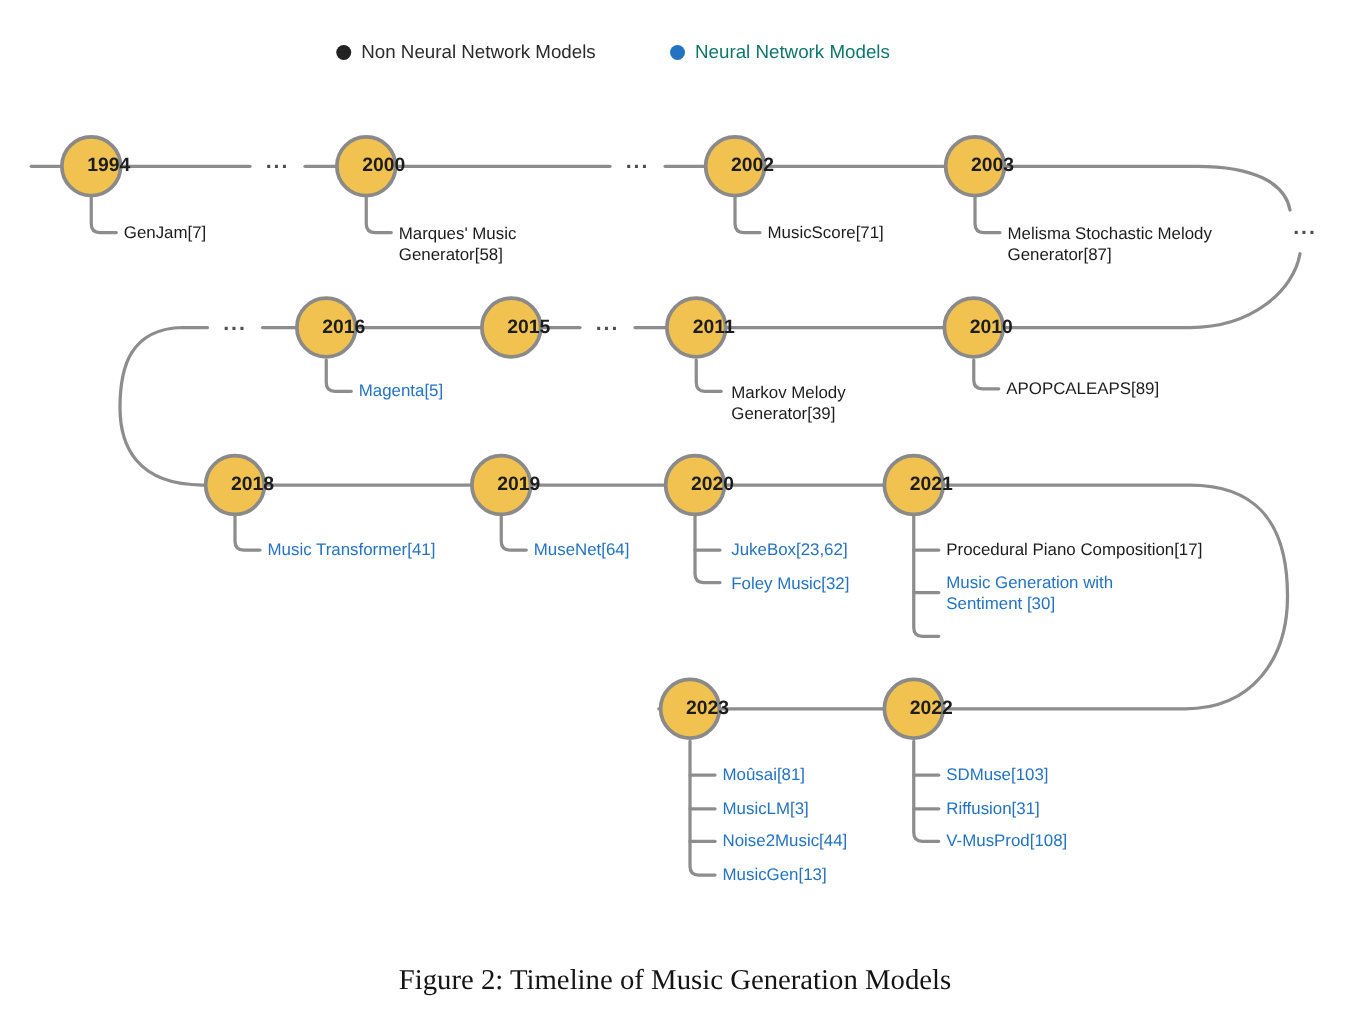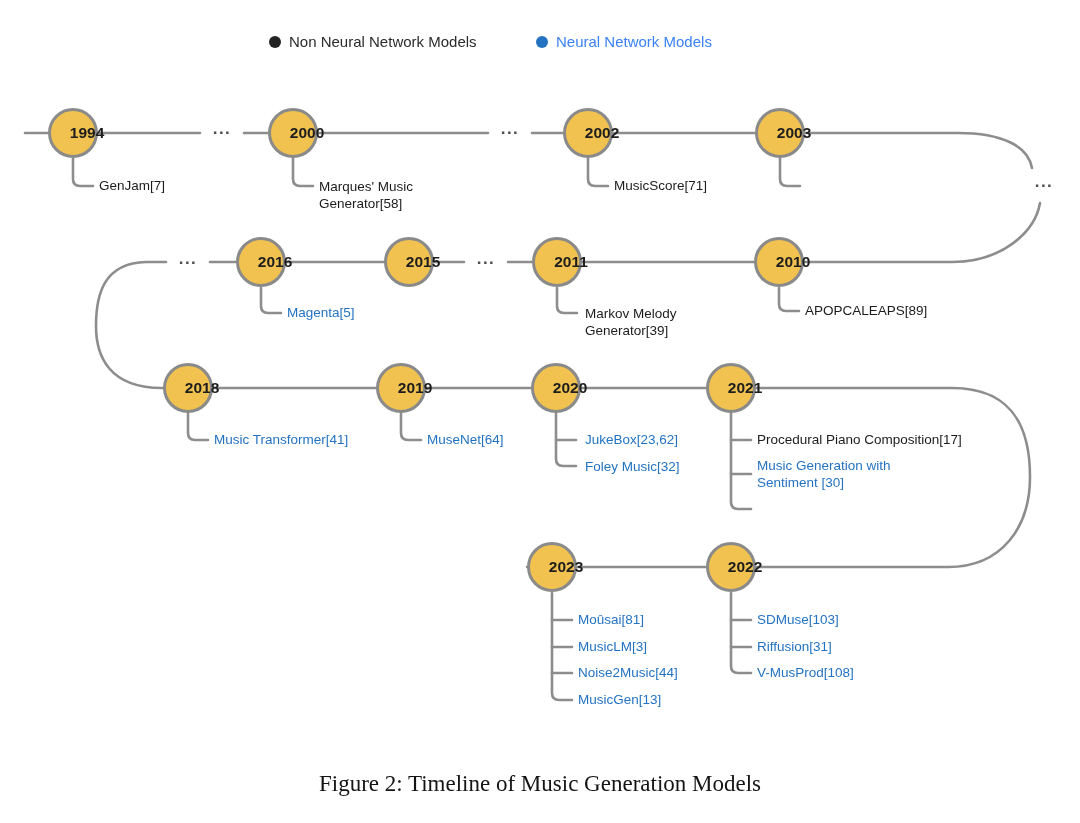--- a/index.html
+++ b/index.html
@@ -24,21 +24,21 @@
   .mlabel.neural{color:#2473C2;}
   .legend{position:absolute;top:33px;left:0;width:1080px;height:20px;z-index:3;}
   .legend-item{position:absolute;display:flex;align-items:center;gap:8px;}
   .legend-dot{width:12px;height:12px;border-radius:50%;}
   .legend-label{font-size:15px;font-weight:400;}
   .legend-item.nonneural{left:269px;}
   .legend-item.nonneural .legend-dot{background:#222222;}
   .legend-item.nonneural .legend-label{color:#2b2b2b;}
   .legend-item.neural{left:536px;}
   .legend-item.neural .legend-dot{background:#2473C2;}
-  .legend-item.neural .legend-label{color:#3b82f6;}
+  .legend-item.neural .legend-label{color:#0f766e;}
   .caption{
     position:absolute;left:0;top:771px;width:1080px;text-align:center;z-index:3;
     font-family:"Liberation Serif","DejaVu Serif",serif;font-size:23px;color:#141414;
   }
   .watermark{
     position:absolute;left:6px;top:774px;z-index:3;display:flex;align-items:center;gap:6px;
     color:#d8d8d8;text-shadow:0 1px 0 #ffffff;
   }
   .watermark .wm-logo{font-size:29px;font-weight:700;font-style:italic;}
   .watermark .wm-text{font-size:26px;font-weight:700;letter-spacing:3px;
@@ -143,20 +143,21 @@
 
   <div class="dots" style="left:222px;top:119px">...</div>
   <div class="dots" style="left:510px;top:119px">...</div>
   <div class="dots" style="left:1044px;top:172px">...</div>
   <div class="dots" style="left:188px;top:249px">...</div>
   <div class="dots" style="left:486px;top:249px">...</div>
 
   <div class="mlabel" style="left:99px;top:177px">GenJam[7]</div>
   <div class="mlabel" style="left:319px;top:178px;width:125px">Marques' Music Generator[58]</div>
   <div class="mlabel" style="left:614px;top:177px">MusicScore[71]</div>
+  <div class="mlabel" style="left:806px;top:178px;width:180px">Melisma Stochastic Melody Generator[87]</div>
   <div class="mlabel neural" style="left:287px;top:304px">Magenta[5]</div>
   <div class="mlabel" style="left:585px;top:305px;width:115px">Markov Melody Generator[39]</div>
   <div class="mlabel" style="left:805px;top:302px">APOPCALEAPS[89]</div>
   <div class="mlabel neural" style="left:214px;top:431px">Music Transformer[41]</div>
   <div class="mlabel neural" style="left:427px;top:431px">MuseNet[64]</div>
   <div class="mlabel neural" style="left:585px;top:431px">JukeBox[23,62]</div>
   <div class="mlabel neural" style="left:585px;top:458px">Foley Music[32]</div>
   <div class="mlabel" style="left:757px;top:431px">Procedural Piano Composition[17]</div>
   <div class="mlabel neural" style="left:757px;top:457px;width:165px">Music Generation with Sentiment [30]</div>
   <div class="mlabel neural" style="left:578px;top:611px">Moûsai[81]</div>

